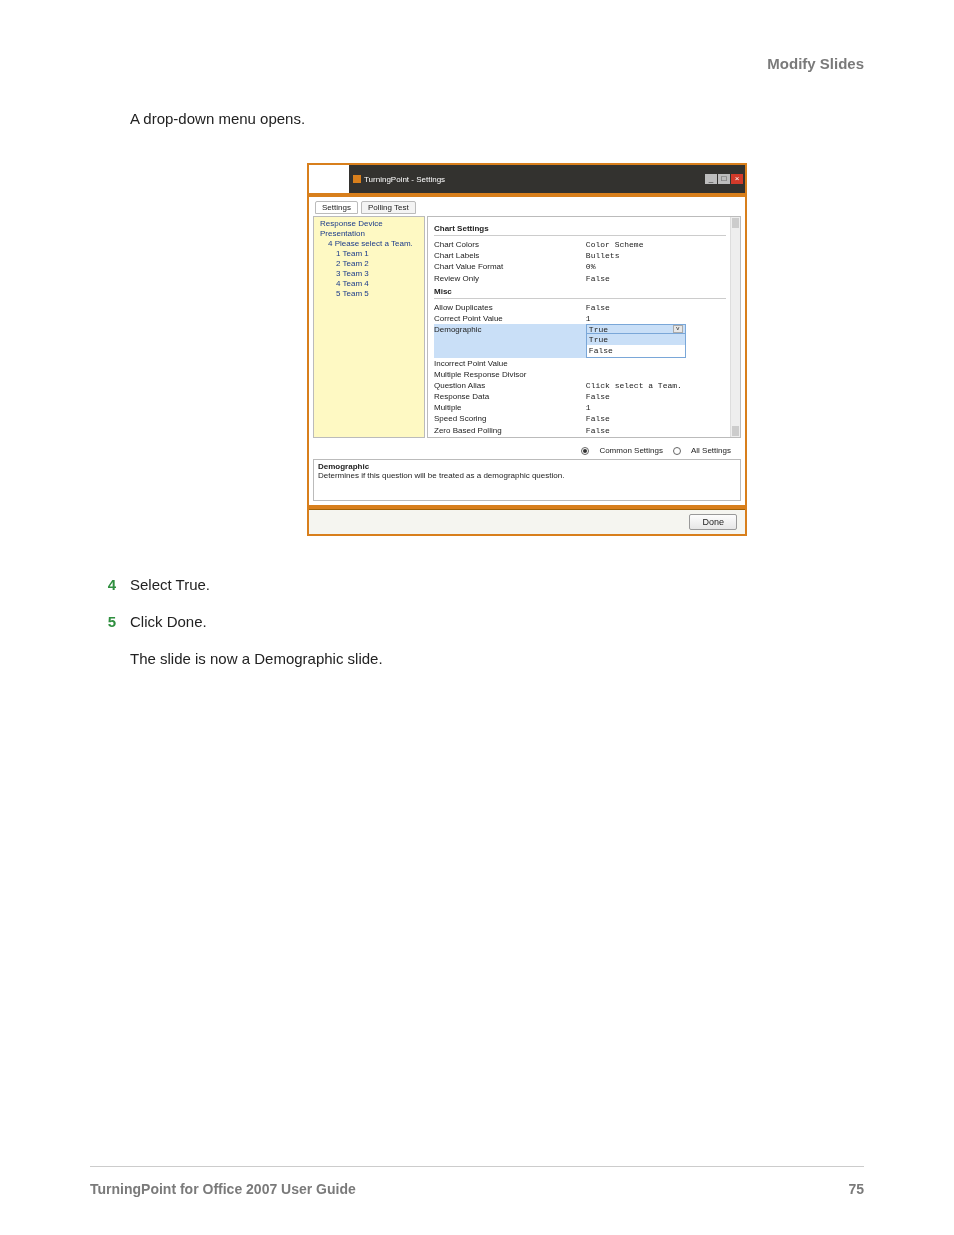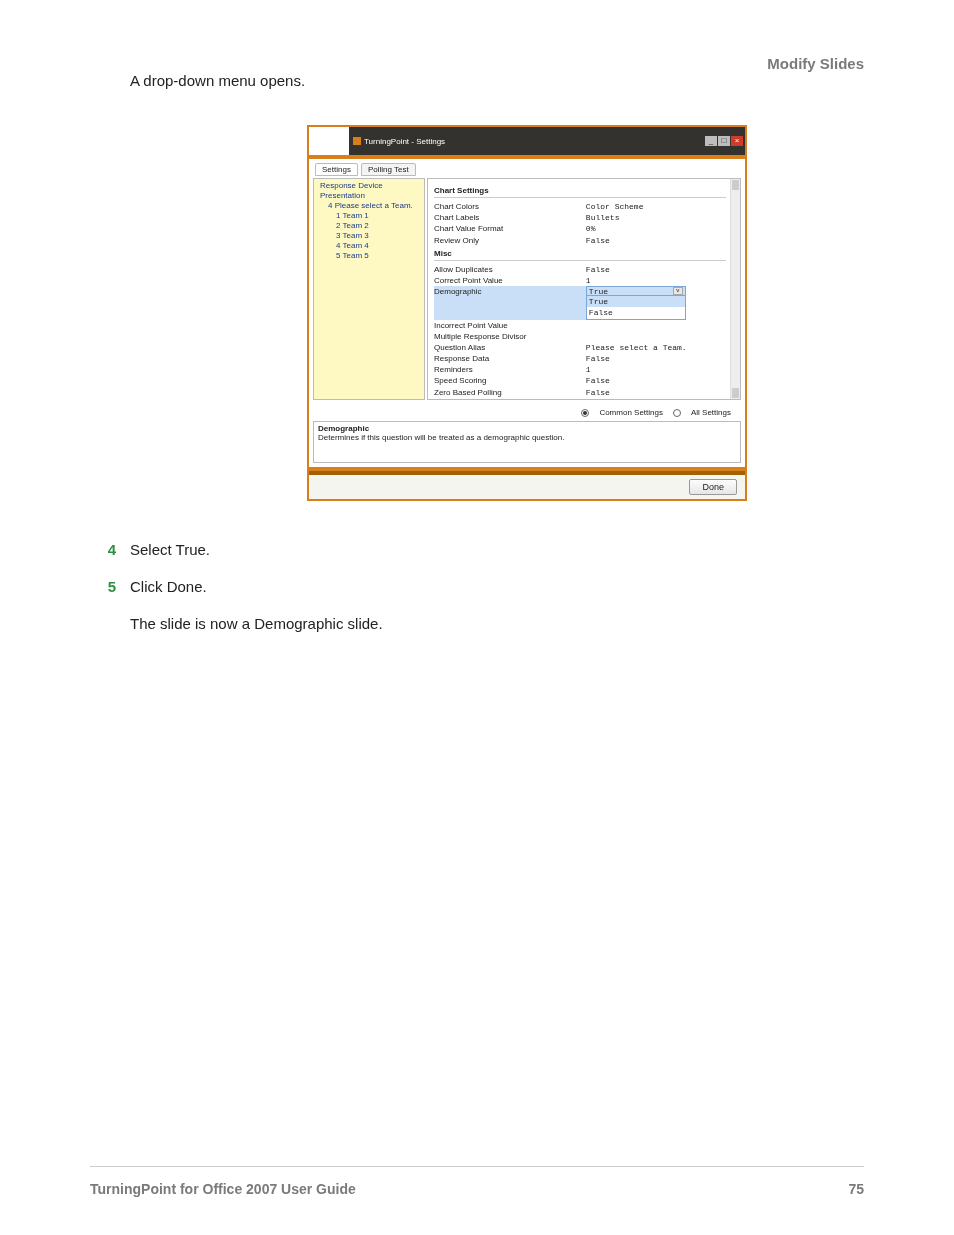--- a/index.html
+++ b/index.html
@@ -13,20 +13,21 @@
   .page {
     padding: 55px 90px 0 90px;
     position: relative;
     min-height: 1235px;
   }
   .header-right {
     text-align: right;
     color: #7a7a7a;
     font-weight: 600;
     font-size: 15px;
+    margin-bottom: 38px;
   }
   .intro {
     font-size: 15px;
     margin-left: 40px;
     margin-bottom: 36px;
     color: #222;
   }
   .caption {
     text-align: center;
     color: #2f8f3f;
@@ -195,21 +196,21 @@
   .desc-box {
     margin: 2px 4px 4px 4px;
     border: 1px solid #bbb;
     height: 42px;
     padding: 2px 4px;
     font-size: 8px;
   }
   .desc-box .dt { font-weight: bold; }
   .done-row {
     background: #f5f5f0;
-    border-top: 4px solid #a16207;
+    border-top: 1px solid #a16207;
     display: flex;
     justify-content: flex-end;
     padding: 4px 8px;
   }
   .done-row .btn {
     border: 1px solid #999;
     background: linear-gradient(#fdfdfd,#e6e6e6);
     padding: 2px 12px;
     font-size: 9px;
     border-radius: 2px;
@@ -339,28 +340,28 @@
             <div class="row">
                 <div class="k">Incorrect Point Value</div>
                 <div class="v"></div>
               </div>
             <div class="row">
                 <div class="k">Multiple Response Divisor</div>
                 <div class="v"></div>
               </div>
             <div class="row">
                 <div class="k">Question Alias</div>
-                <div class="v">Please select a Team.</div>
+                <div class="v">Click select a Team.</div>
               </div>
             <div class="row">
                 <div class="k">Response Data</div>
                 <div class="v">False</div>
               </div>
             <div class="row">
-                <div class="k">Reminders</div>
+                <div class="k">Multiple</div>
                 <div class="v">1</div>
               </div>
             <div class="row">
                 <div class="k">Speed Scoring</div>
                 <div class="v">False</div>
               </div>
             <div class="row">
                 <div class="k">Zero Based Polling</div>
                 <div class="v">False</div>
               </div>

